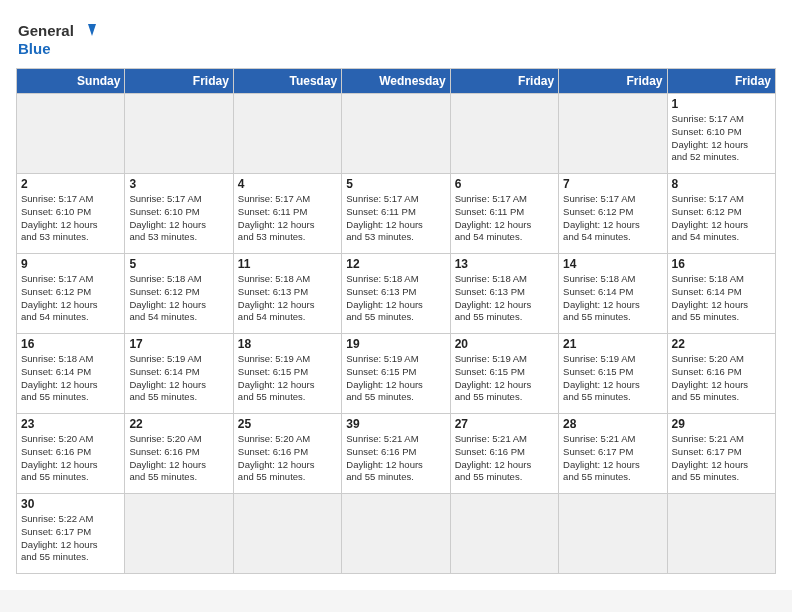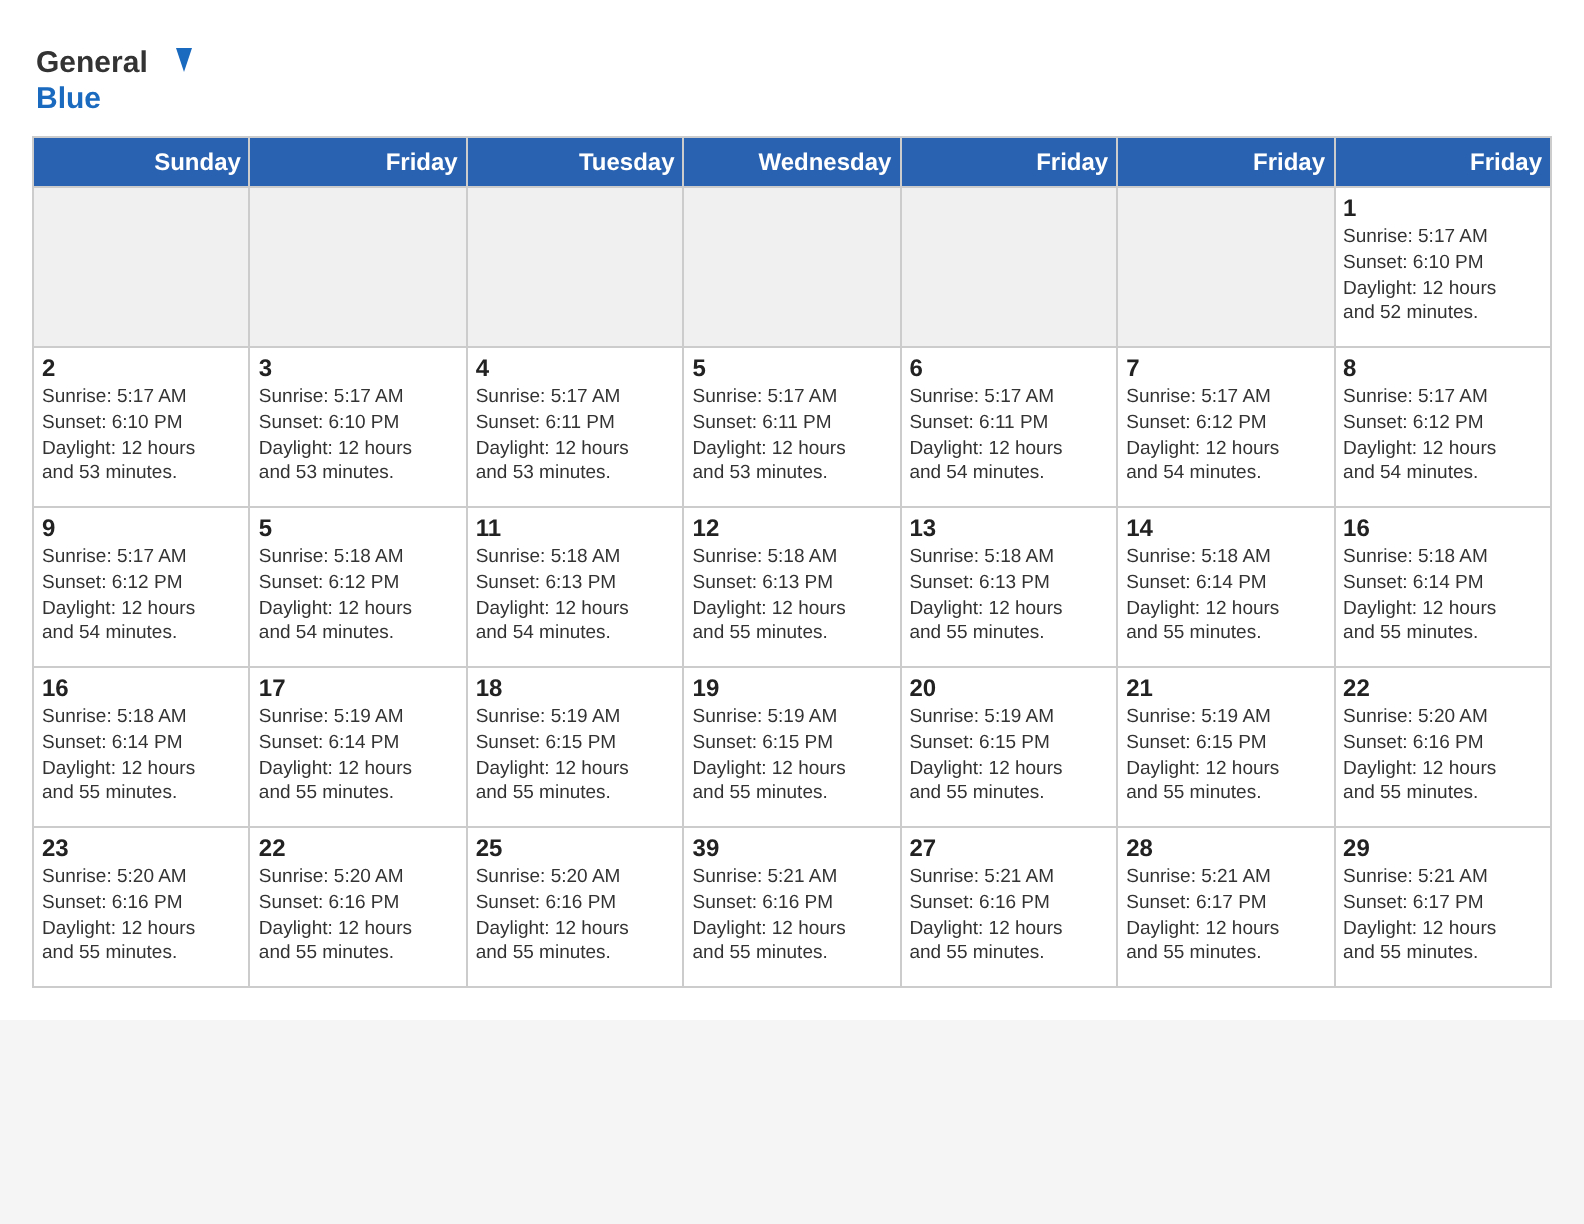--- a/index.html
+++ b/index.html
@@ -233,15 +233,27 @@
           </td>
           <td>
             <span class="day-num">28</span>
             <div class="day-info">Sunrise: 5:21 AM<br>Sunset: 6:17 PM<br>Daylight: 12 hours<br>and 55 minutes.</div>
           </td>
           <td>
             <span class="day-num">29</span>
             <div class="day-info">Sunrise: 5:21 AM<br>Sunset: 6:17 PM<br>Daylight: 12 hours<br>and 55 minutes.</div>
           </td>
         </tr>
+        <tr>
+          <td>
+            <span class="day-num">30</span>
+            <div class="day-info">Sunrise: 5:22 AM<br>Sunset: 6:17 PM<br>Daylight: 12 hours<br>and 55 minutes.</div>
+          </td>
+          <td class="empty"></td>
+          <td class="empty"></td>
+          <td class="empty"></td>
+          <td class="empty"></td>
+          <td class="empty"></td>
+          <td class="empty"></td>
+        </tr>
       </tbody>
   </table>
 </div>
 
 </body></html>

